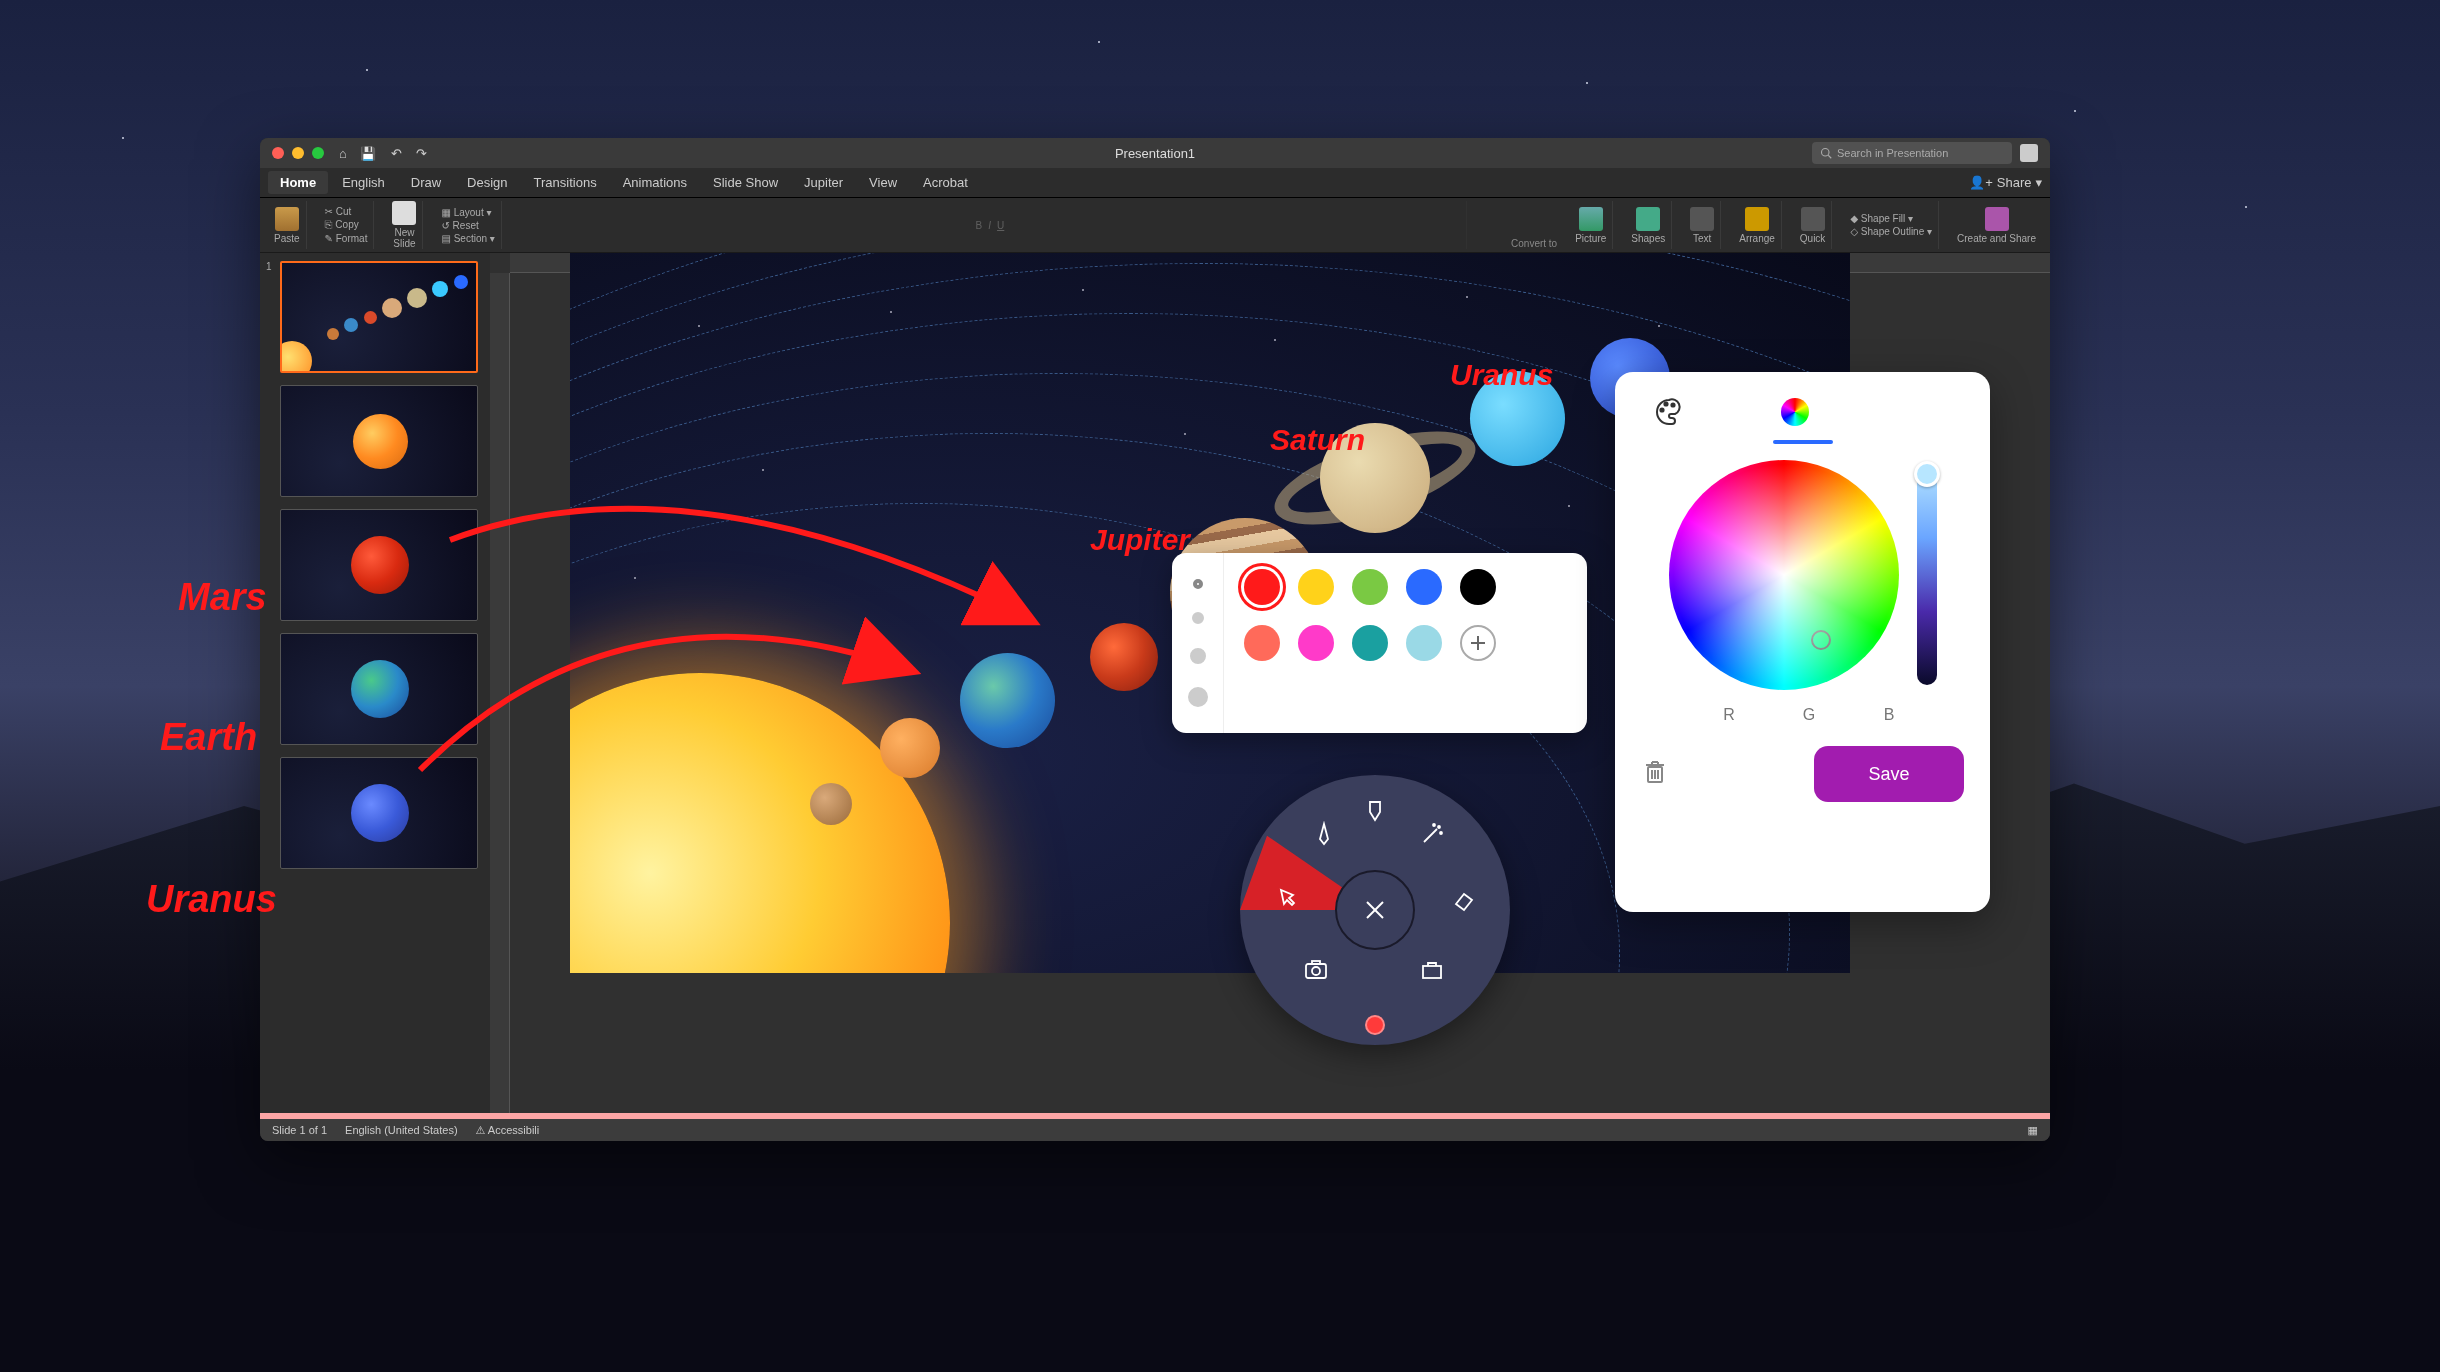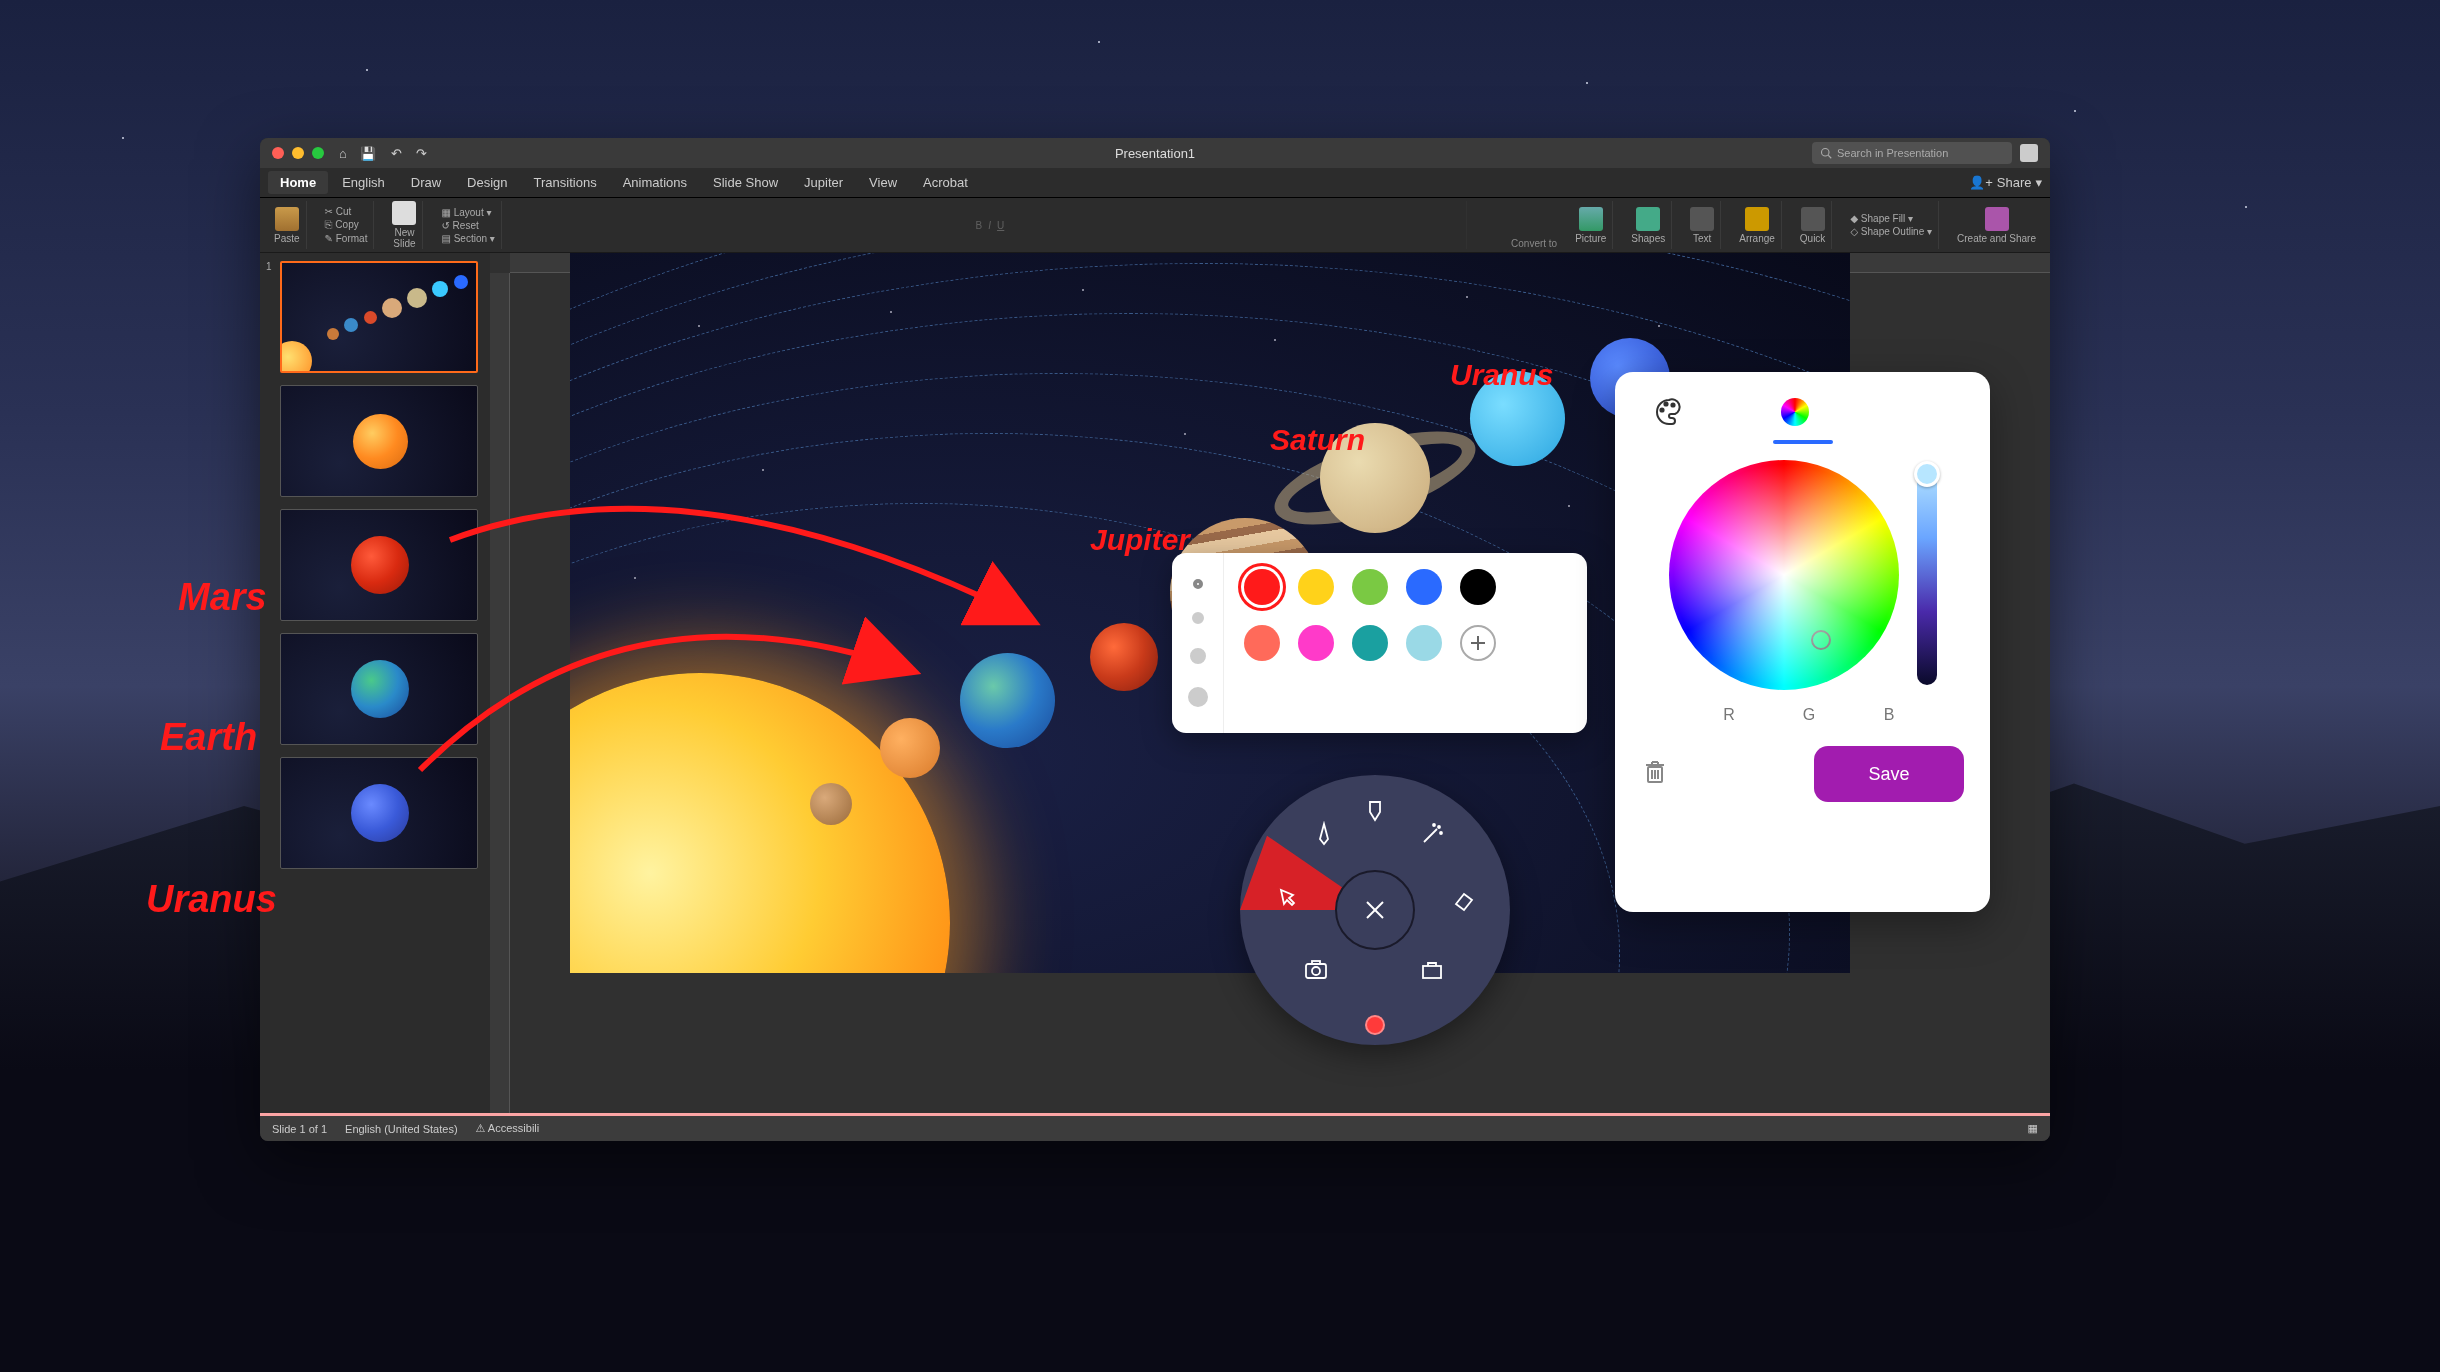--- a/index.html
+++ b/index.html
@@ -98,21 +98,21 @@
 .slide .starfield span { position:absolute; width:2px; height:2px; background:#aab; border-radius:50%; }
 .planet { position:absolute; border-radius:50%; }
 .sun { position:absolute; left:-120px; bottom:-200px; width:500px; height:500px; border-radius:50%;
   background: radial-gradient(circle at 40% 40%, #fff3a0, #ffcc33 40%, #ff9a1a 70%, #ff6a00);
   box-shadow: 0 0 80px 30px rgba(255,160,30,0.5);
 }
 .orbit { position:absolute; border:1px dashed #3a5a8a; border-radius:50%; }
 .annotation-label { position:absolute; color:#ff1a1a; font-style:italic; font-weight:600; font-size:30px; }
 .annotation-arrow { position:absolute; pointer-events:none; }
 
-.statusbar { height:28px; background:#3c3c3c; display:flex; align-items:center; padding:0 12px; gap:18px; color:#ccc; font-size:11px; border-top:3px solid #fca5a5; }
+.statusbar { height:28px; background:#3c3c3c; display:flex; align-items:center; padding:0 12px; gap:18px; color:#ccc; font-size:11px; border-top:6px solid #fca5a5; }
 .statusbar .sp { flex:1; }
 
 
 .palette-popup {
   position:absolute;
   left:1172px; top:553px;
   width:415px; height:180px;
   background:#fff; border-radius:14px;
   box-shadow: 0 8px 30px rgba(0,0,0,0.35);
   display:flex;

